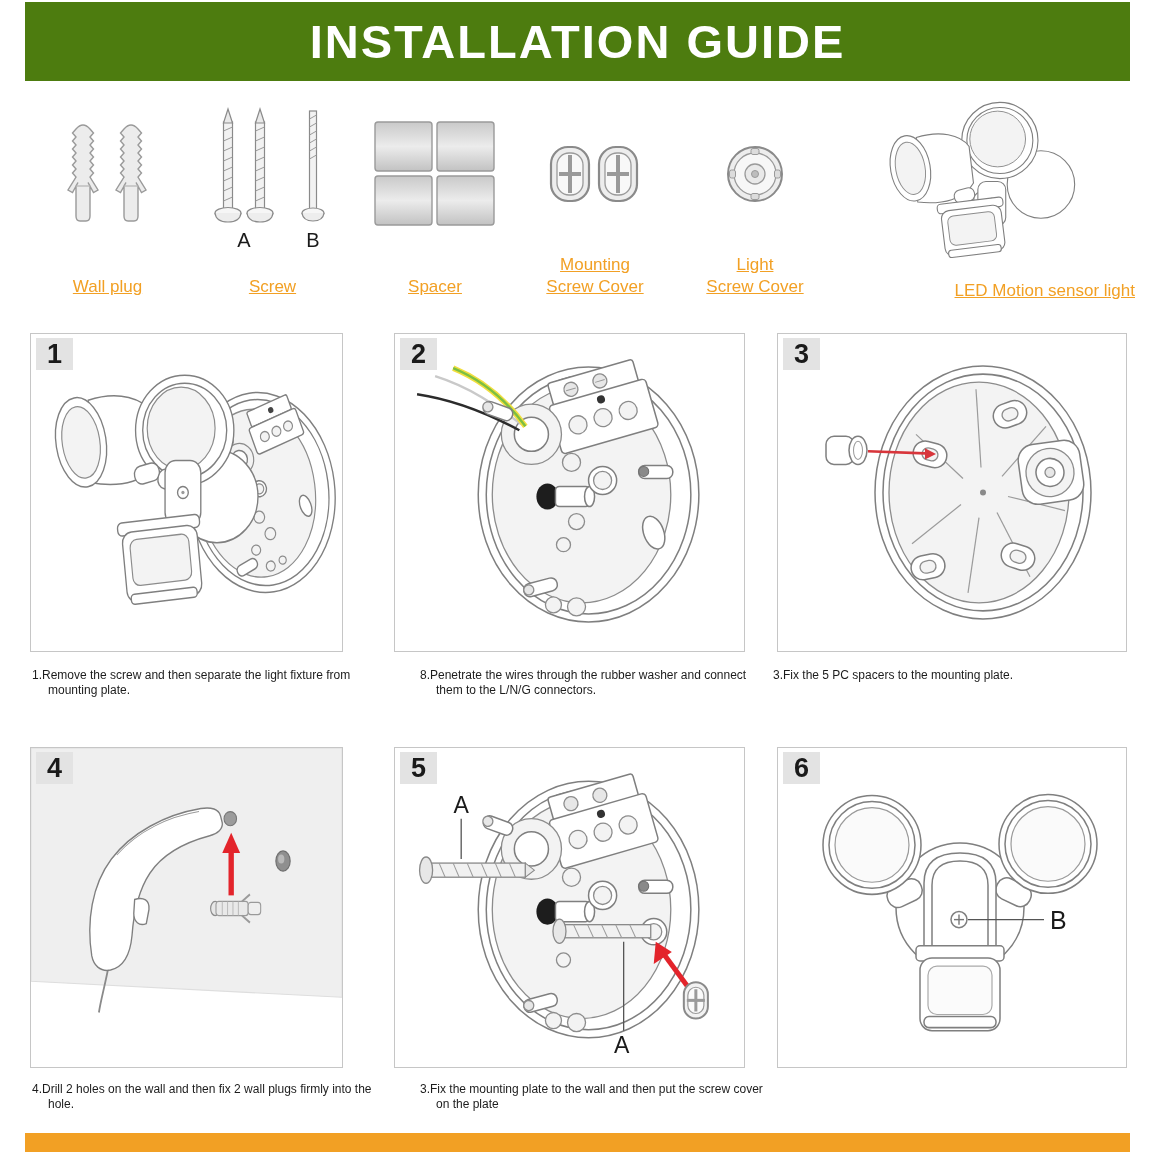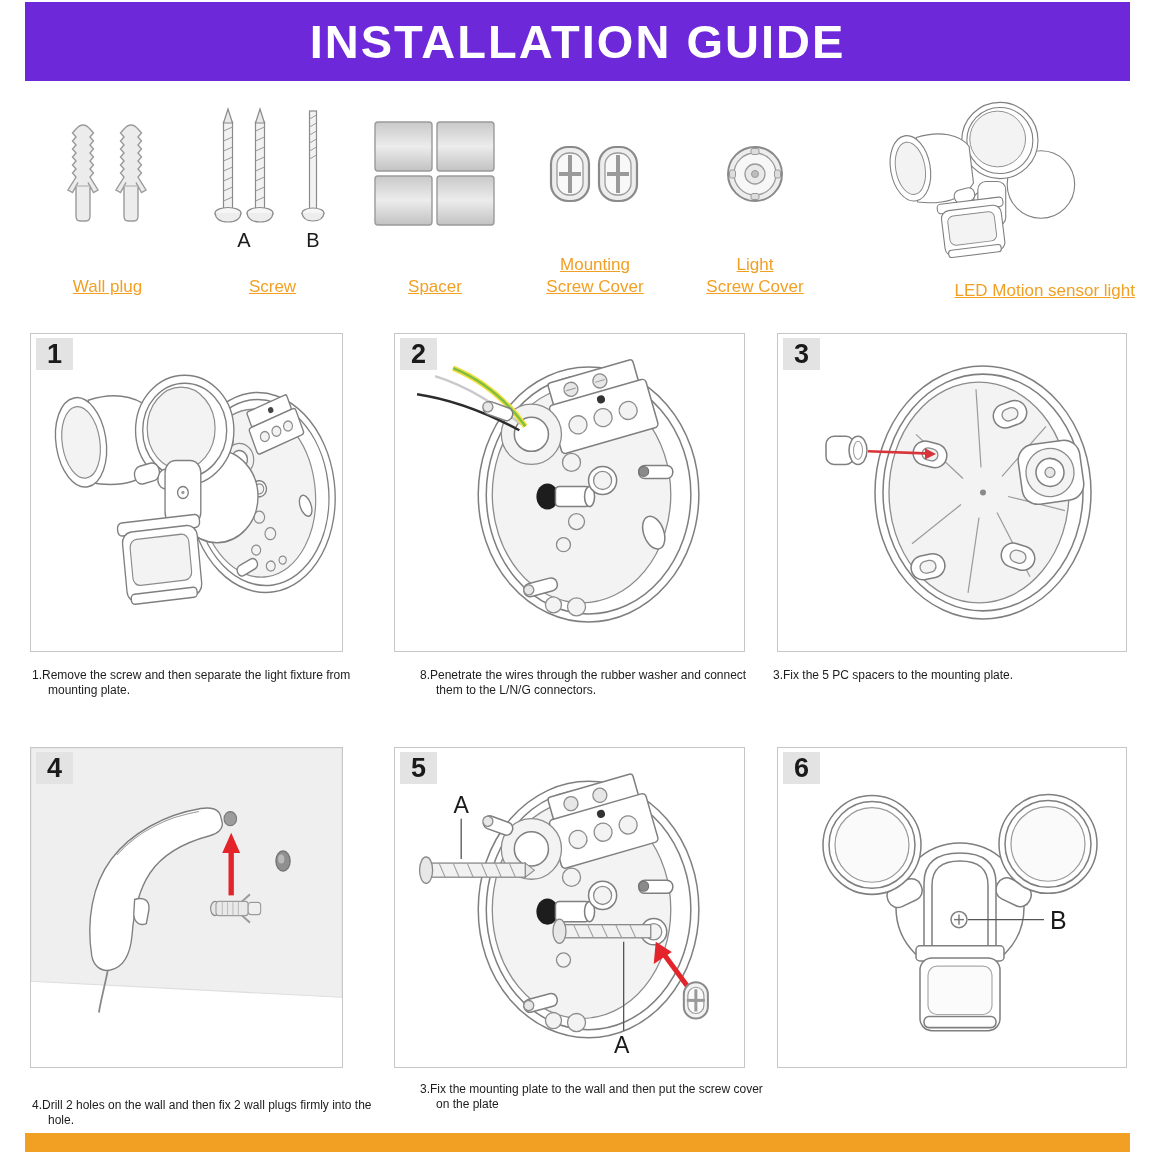--- a/index.html
+++ b/index.html
@@ -1,20 +1,20 @@
 <!DOCTYPE html>
 <html><head>
 <meta charset="utf-8">
 <style>
   * { margin:0; padding:0; box-sizing:border-box; }
   html,body { background:#fff; }
   body { width:1155px; height:1155px; font-family:"Liberation Sans", sans-serif; position:relative; }
   .page { position:absolute; left:0; top:0; width:1155px; height:1155px; background:#fff; overflow:hidden; }
 
-  .banner { position:absolute; left:25px; top:2px; width:1105px; height:79px; background:#6d28d9;
+  .banner { position:absolute; left:25px; top:2px; width:1105px; height:79px; background:#4d7c0f;
             display:flex; align-items:center; justify-content:center; }
   .banner h1 { color:#ffffff; font-size:47px; font-weight:bold; letter-spacing:2px; }
 
   .bottombar { position:absolute; left:25px; top:1133px; width:1105px; height:19px; background:#F2A024; }
 
   .parts { position:absolute; left:30px; top:95px; width:1105px; height:210px; display:flex; }
   .part { display:flex; flex-direction:column; align-items:center; height:205px; }
   .part .art { flex:1 1 auto; width:100%; display:flex; align-items:center; justify-content:center; }
   .part .plabel { min-height:44px; display:flex; align-items:flex-end; justify-content:center;
                   text-align:center; color:#F2A024; font-size:17px; line-height:1.3; white-space:pre-line; padding-bottom:2px;text-decoration:underline; }
@@ -30,21 +30,21 @@
   #p3 { left:777px; top:333px; width:350px; height:319px; }
   #p4 { left:30px;  top:747px; width:313px; height:321px; }
   #p5 { left:394px; top:747px; width:351px; height:321px; }
   #p6 { left:777px; top:747px; width:350px; height:321px; }
 
   .caption { position:absolute; color:#1c1c1c; font-size:12px; line-height:1.28;
              padding-left:16px; text-indent:-16px; }
   #c1 { left:32px;  top:668px;  width:335px; }
   #c2 { left:420px; top:668px;  width:335px; }
   #c3 { left:773px; top:668px;  width:372px; }
-  #c4 { left:32px;  top:1082px; width:345px;margin-top:16px; }
+  #c4 { left:32px;  top:1082px; width:345px; }
   #c5 { left:420px; top:1082px; width:345px; }
   #c6 { left:777px; top:1082px; width:340px; }
 
   
   .s  { fill:none;    stroke:#7f7f7f; stroke-width:1.5; }
   .sf { fill:#ffffff; stroke:#7f7f7f; stroke-width:1.5; }
   .sg { fill:#f3f3f3; stroke:#8c8c8c; stroke-width:1.3; }
   .sd { fill:#e7e7e7; stroke:#8c8c8c; stroke-width:1.3; }
   .thin { fill:none; stroke:#9a9a9a; stroke-width:1; }
   svg text { font-family:"Liberation Sans", sans-serif; fill:#1a1a1a; }

